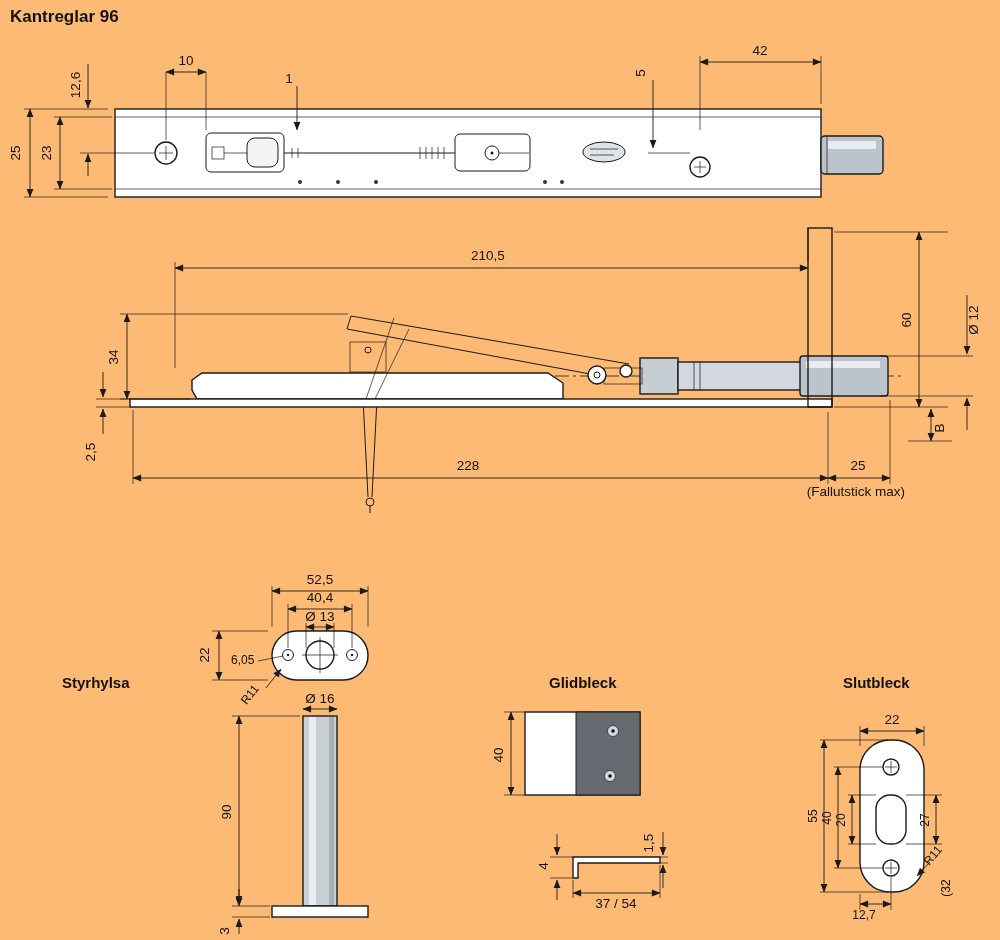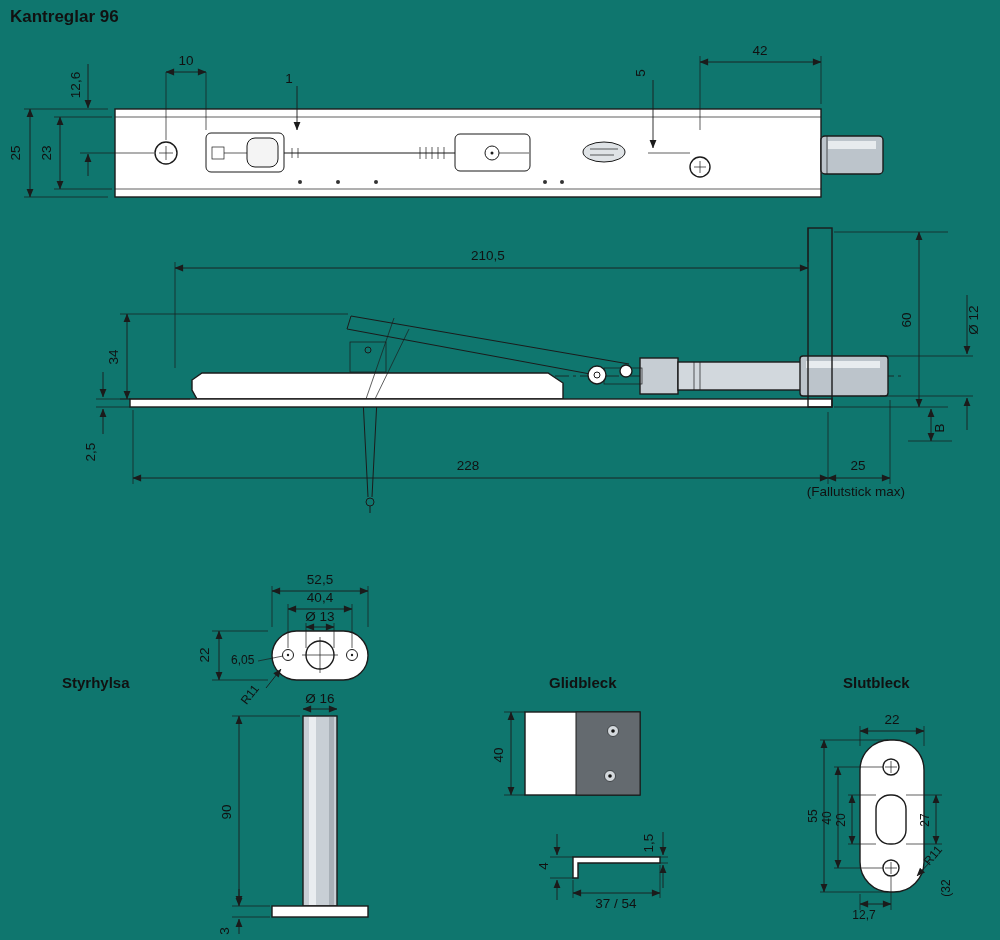--- a/index.html
+++ b/index.html
@@ -1,16 +1,16 @@
 <!DOCTYPE html>
 <html><head>
 <meta charset="utf-8">
 <style>
   html,body{margin:0;padding:0;background:#ffffff;}
-  .page{position:relative;width:1000px;height:940px;background:#0f766e;overflow:hidden;}
+  .page{position:relative;width:1000px;height:940px;background:#fdba74;overflow:hidden;}
   svg{display:block;}
   .o  {fill:#ffffff;stroke:#1b1b1b;stroke-width:1.4;}
   .ot {fill:none;stroke:#1b1b1b;stroke-width:1;}
   .d  {stroke:#1b1b1b;stroke-width:0.9;fill:none;}
   .e  {stroke:#1b1b1b;stroke-width:0.7;fill:none;}
   .cl {stroke:#1b1b1b;stroke-width:0.8;fill:none;stroke-dasharray:14 4 3 4;}
   text.t  {font:13.5px "Liberation Sans", sans-serif;fill:#111;}
   text.ts {font:12px "Liberation Sans", sans-serif;fill:#111;}
   text.lab{font:bold 15px "Liberation Sans", sans-serif;fill:#111;}
   text.title{font:bold 17px "Liberation Sans", sans-serif;fill:#111;}

